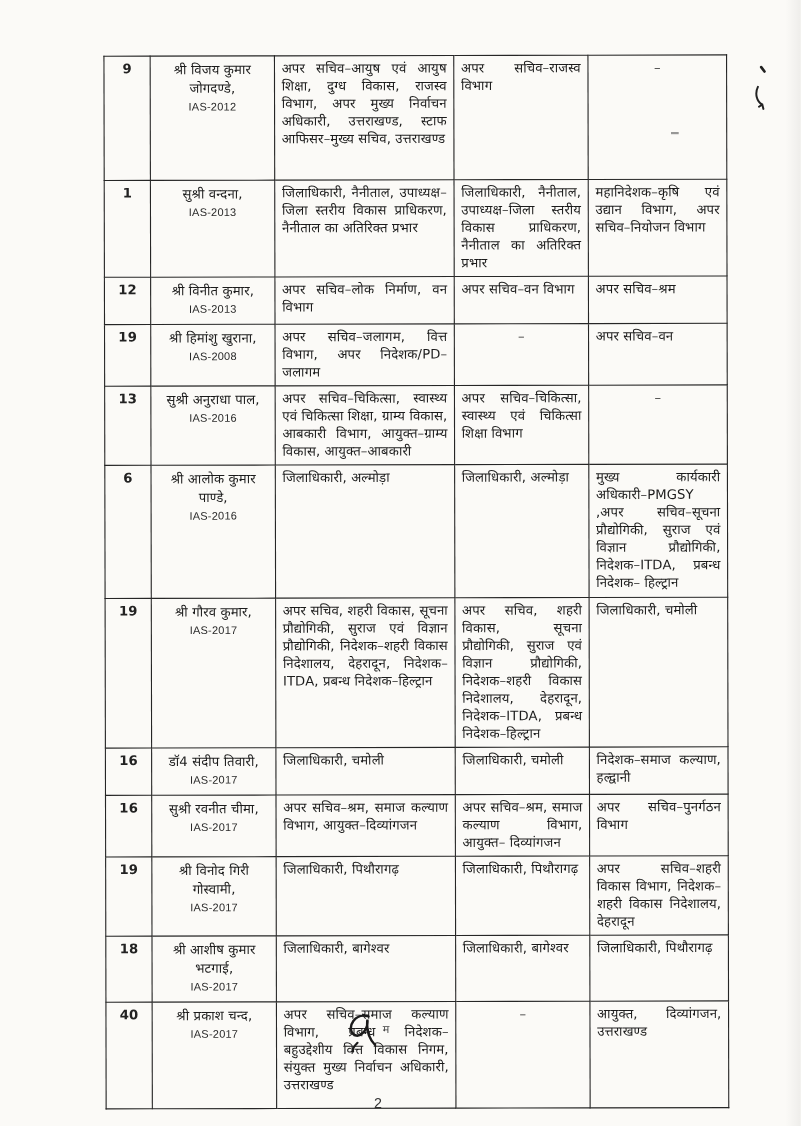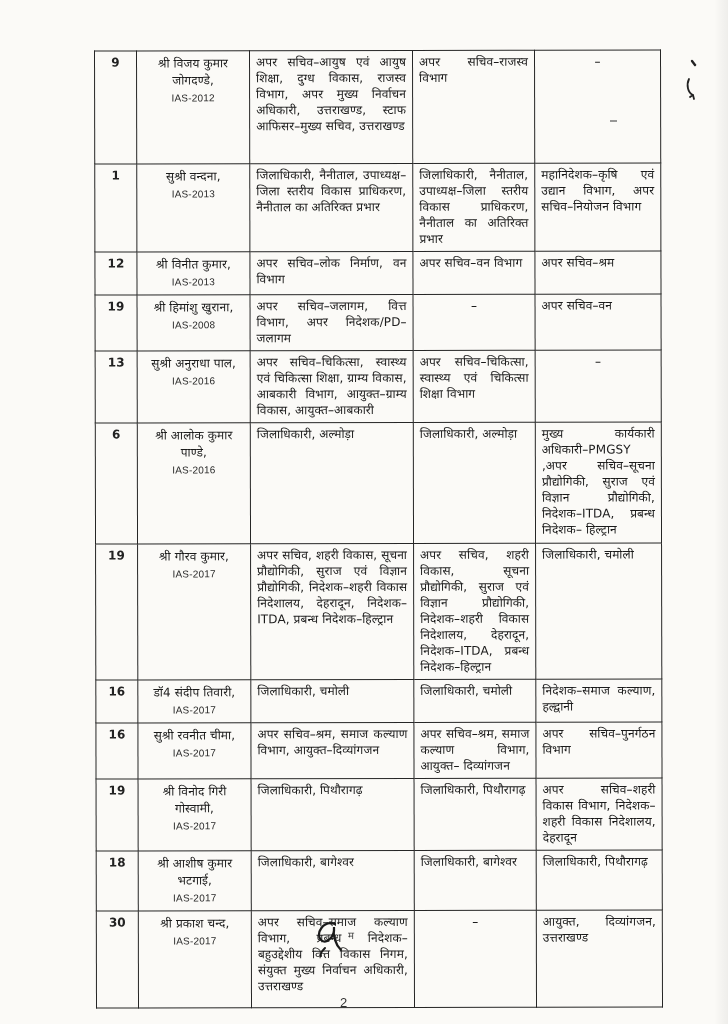--- a/index.html
+++ b/index.html
@@ -165,21 +165,21 @@
         <td class="c-sno">18</td>
         <td class="c-name">
           <div class="nm">श्री आशीष कुमार भटगाई,</div>
           <div class="batch">IAS-2017</div>
         </td>
         <td class="c-post">जिलाधिकारी, बागेश्वर</td>
         <td class="c-post">जिलाधिकारी, बागेश्वर</td>
         <td class="c-post">जिलाधिकारी, पिथौरागढ़</td>
       </tr>
       <tr style="height:97px">
-        <td class="c-sno">30</td>
+        <td class="c-sno">40</td>
         <td class="c-name">
           <div class="nm">श्री प्रकाश चन्द,</div>
           <div class="batch">IAS-2017</div>
         </td>
         <td class="c-post">अपर सचिव–समाज कल्याण विभाग, प्रबन्ध निदेशक– बहुउद्देशीय वित्त विकास निगम, संयुक्त मुख्य निर्वाचन अधिकारी, उत्तराखण्ड</td>
         <td class="c-post ctr">–</td>
         <td class="c-post">आयुक्त, दिव्यांगजन, उत्तराखण्ड</td>
       </tr>
     </tbody>
   </table>

